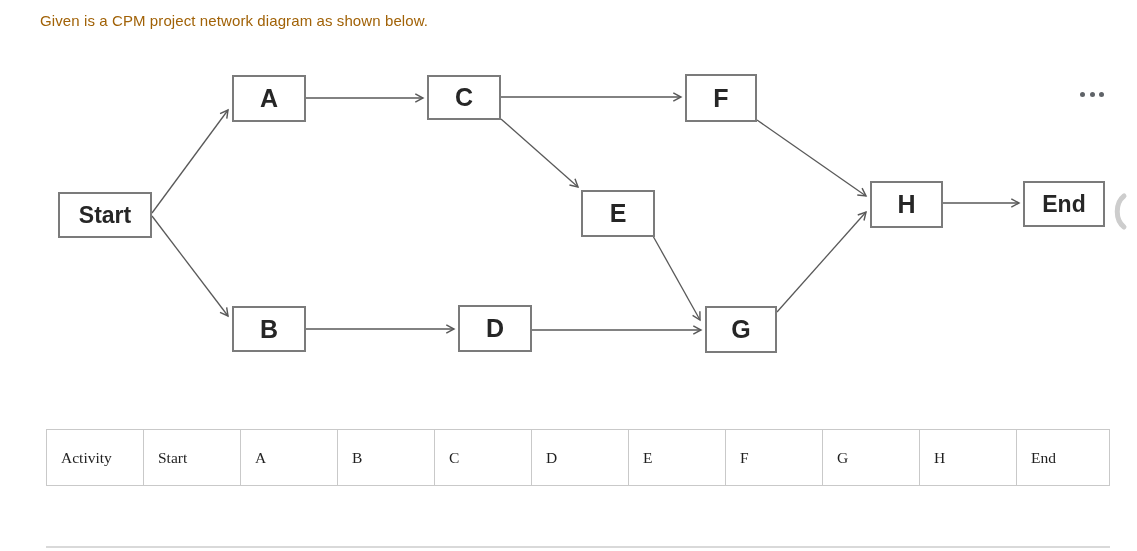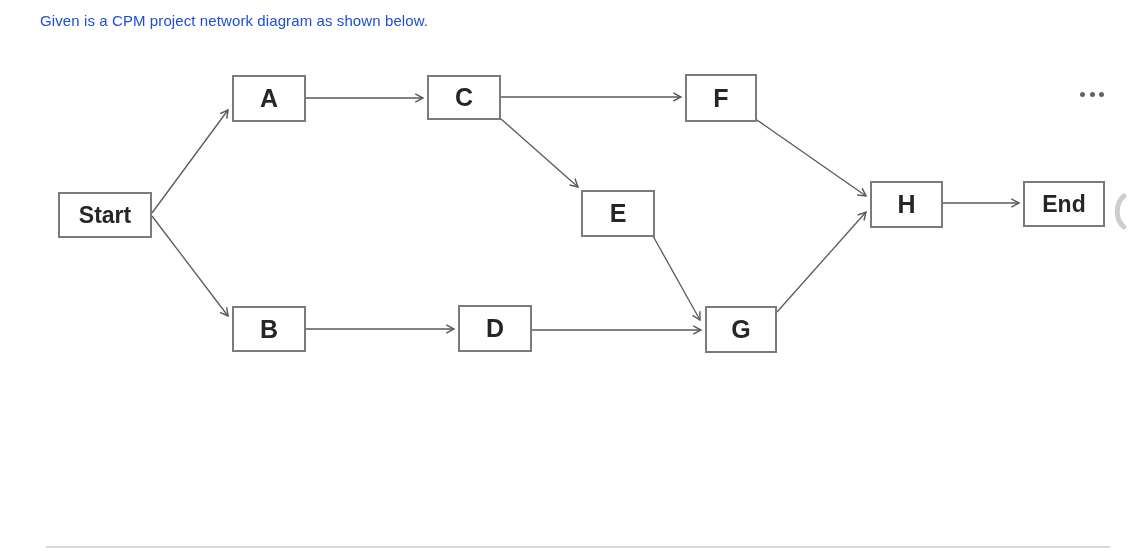--- a/index.html
+++ b/index.html
@@ -9,21 +9,21 @@
     height: 551px;
     background: #ffffff;
     overflow: hidden;
     font-family: "Liberation Sans", sans-serif;
   }
   .title {
     position: absolute;
     left: 40px;
     top: 12px;
     font-size: 15px;
-    color: #1d4ed8;
+    color: #a16207;
     letter-spacing: 0.1px;
   }
   .more-options {
     position: absolute;
     left: 1076px;
     top: 88px;
     display: flex;
     gap: 4.5px;
     padding: 4px;
     cursor: pointer;
@@ -142,18 +142,31 @@
         <col style="width:97px">
       <col style="width:97px">
         <col style="width:97px">
         <col style="width:97px">
         <col style="width:97px">
       <col style="width:97px">
         <col style="width:97px">
         <col>
     </colgroup>
     <tbody>
+      <tr class="row-activity">
+        <td>Activity</td>
+        <td>Start</td>
+        <td>A</td>
+        <td>B</td>
+        <td>C</td>
+        <td>D</td>
+        <td>E</td>
+        <td>F</td>
+        <td>G</td>
+        <td>H</td>
+        <td>End</td>
+      </tr>
     </tbody>
   </table>
 
   <div class="bottom-strip"></div>
 
 </div>
 
 </body></html>

